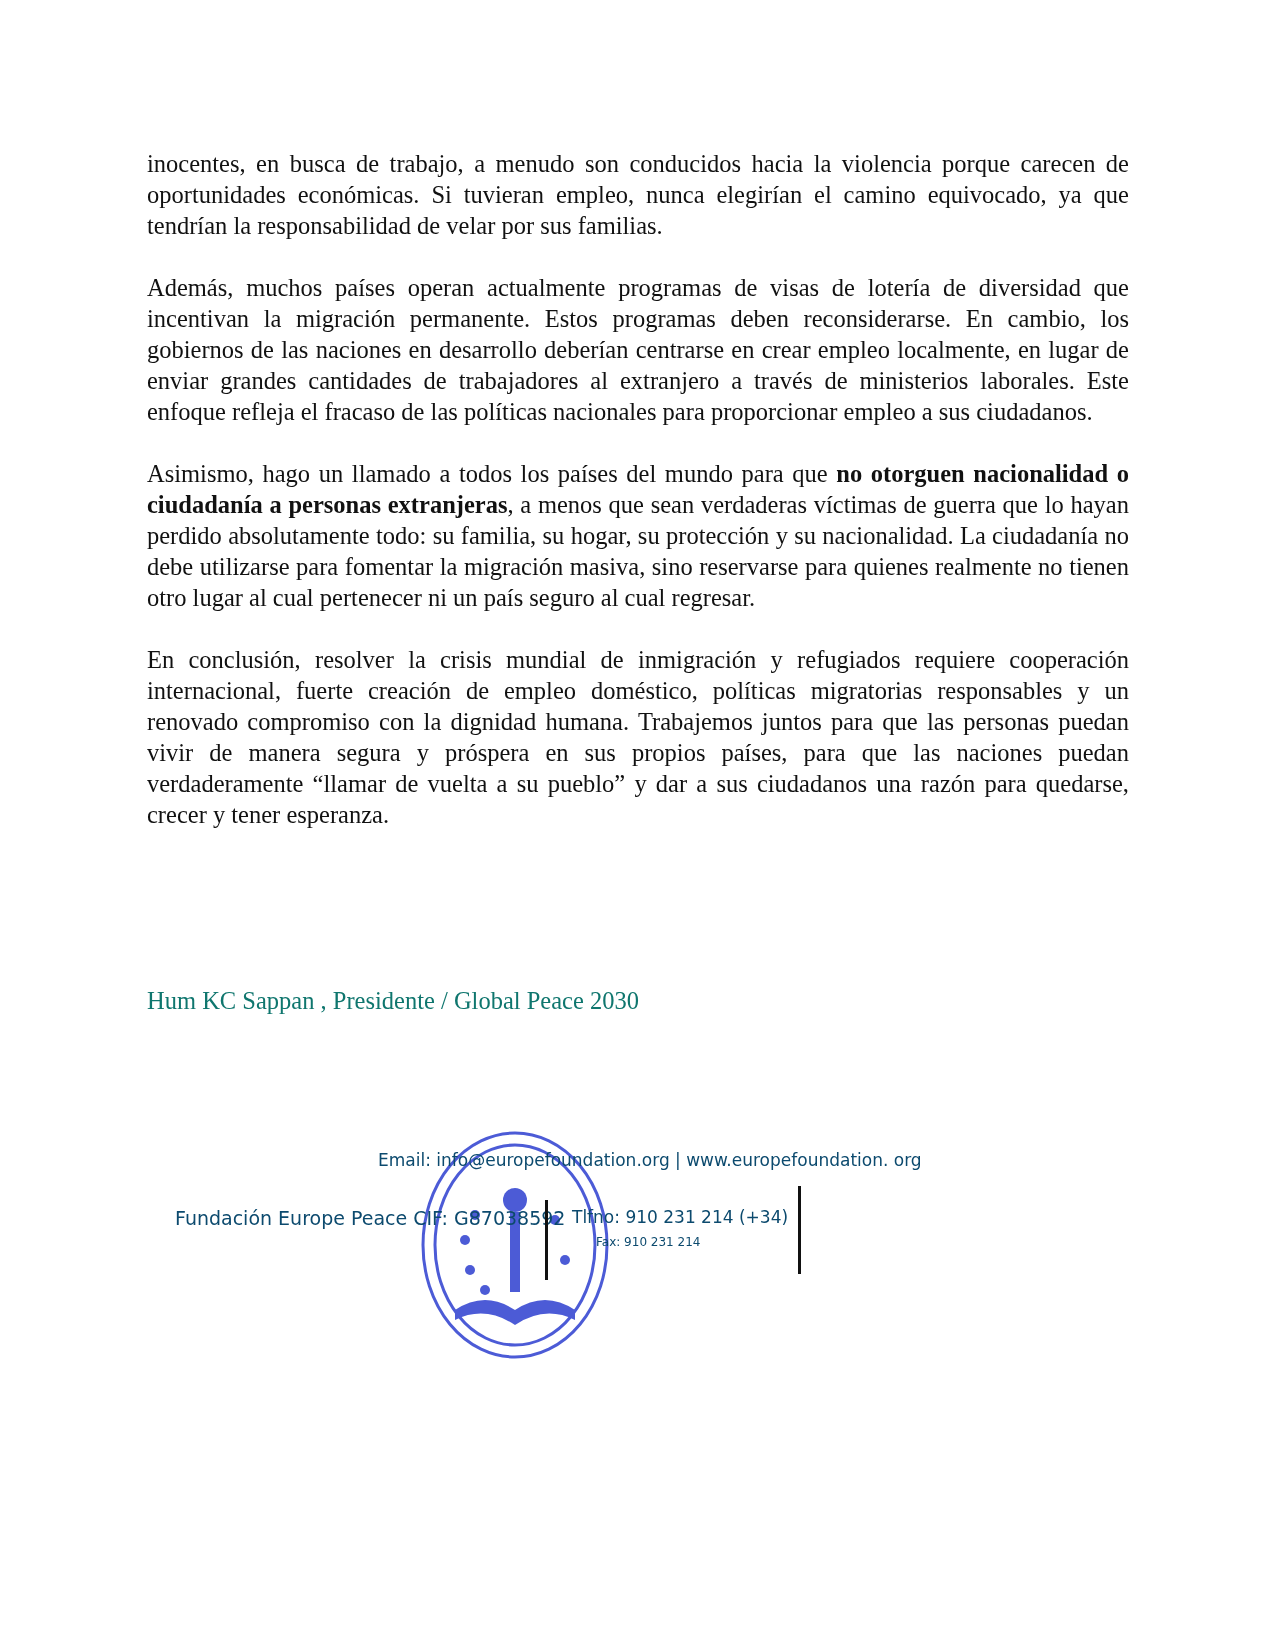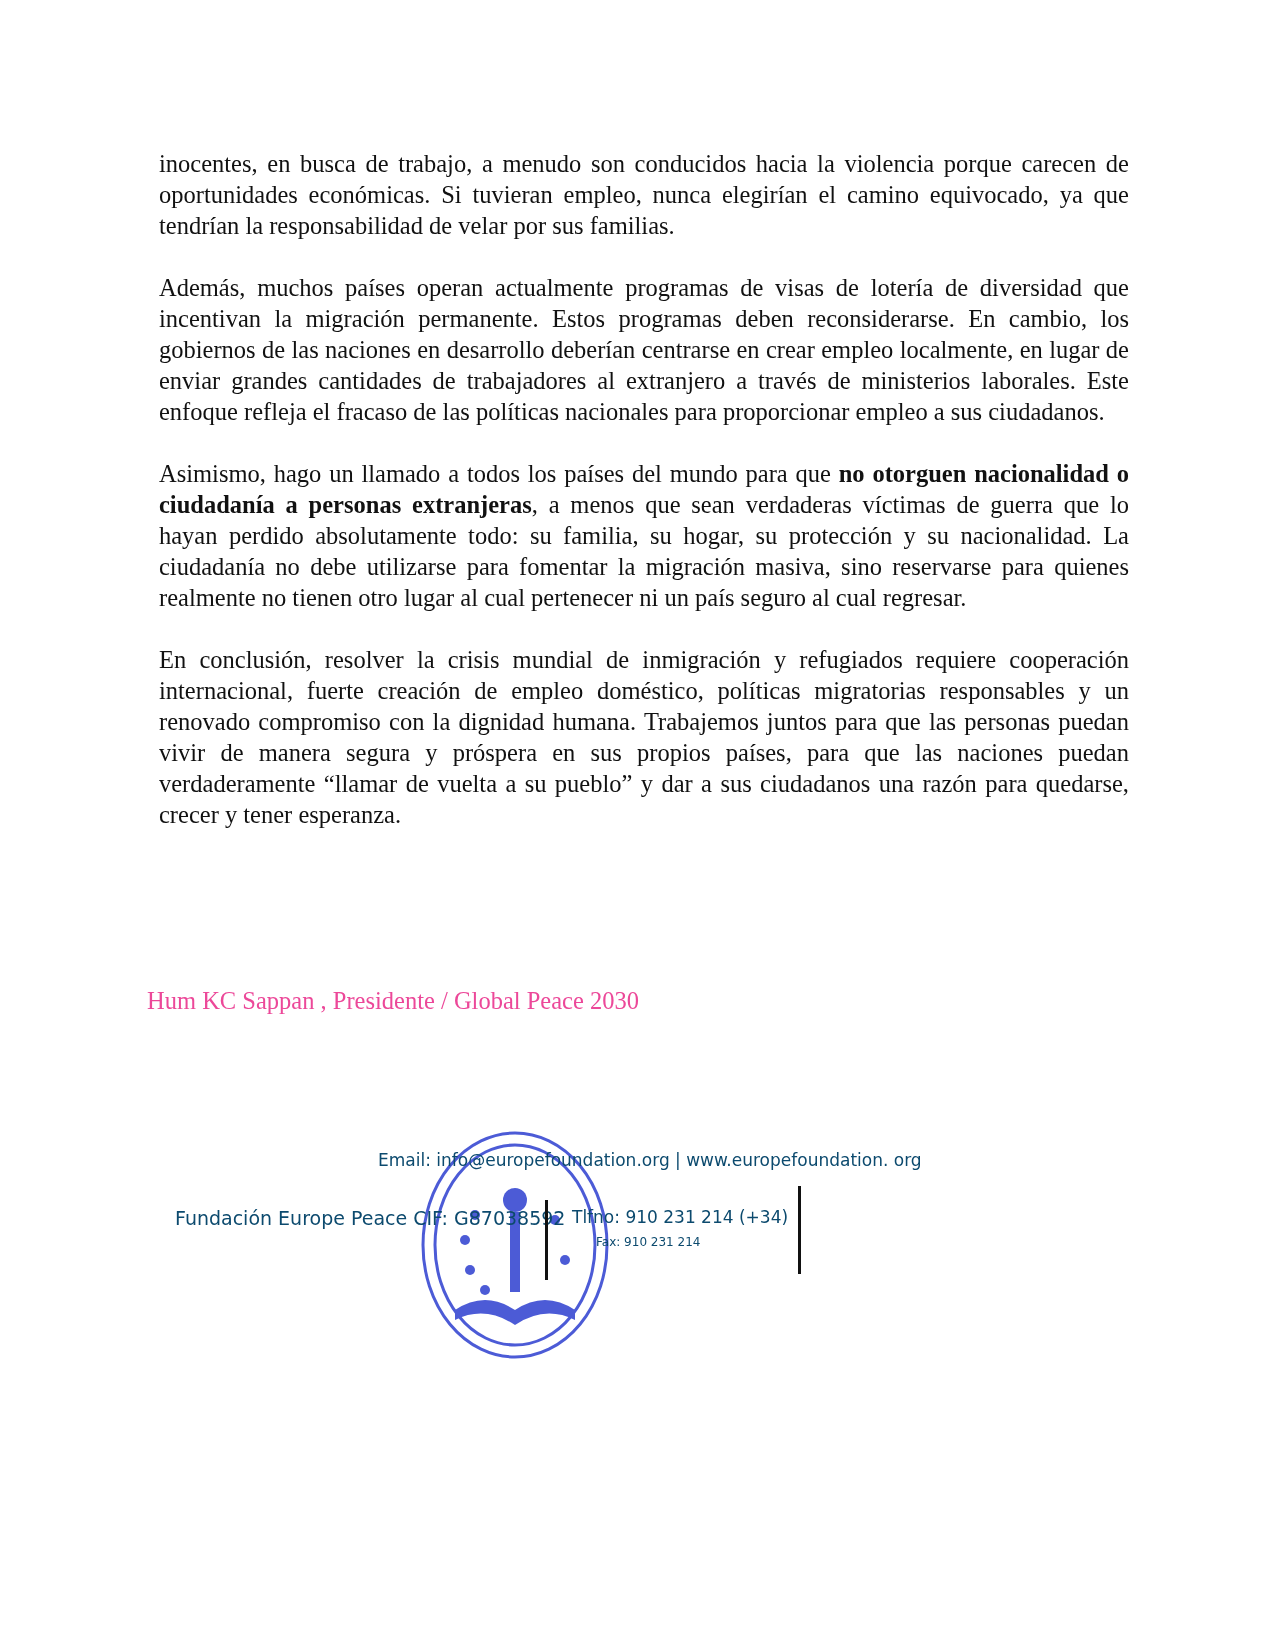--- a/index.html
+++ b/index.html
@@ -3,25 +3,25 @@
 <meta charset="utf-8">
 <style>
   html, body { margin:0; padding:0; background:#ffffff; }
   body { width:1275px; height:1650px; position:relative; overflow:hidden; }
   .page { position:absolute; left:0; top:0; width:1275px; height:1650px; background:#fff; }
   .body-text {
     position:absolute; left:147px; top:148px; width:982px;
     font-family:"Liberation Serif", serif; font-size:24.5px; line-height:31px;
     color:#111; text-align:justify;
   }
-  .body-text p { margin:0 0 31px 12px; }
+  .body-text p { margin:0 0 31px 0; }
   .body-text b { font-weight:bold; }
   .signature {
     position:absolute; left:147px; top:987px;
-    font-family:"Liberation Serif", serif; font-size:24.5px; color:#ec4899;
+    font-family:"Liberation Serif", serif; font-size:24.5px; color:#0f766e;
   }
   .footer { position:absolute; left:0; top:1120px; width:1275px; height:260px;
     font-family:"DejaVu Sans", sans-serif; color:#0c4a6e; }
   .f-email { position:absolute; left:378px; top:30px; font-size:17px; }
   .f-org { position:absolute; left:175px; top:87px; font-size:19px; }
   .f-phone { position:absolute; left:572px; top:87px; font-size:17px; }
   .f-fax { position:absolute; left:596px; top:115px; font-size:12px; }
   .f-vline1 { position:absolute; left:545px; top:80px; width:3px; height:80px; background:#111; }
   .f-vline2 { position:absolute; left:798px; top:66px; width:3px; height:88px; background:#111; }
   .f-addr { position:absolute; left:818px; top:87px; font-size:17px; line-height:28px; }

